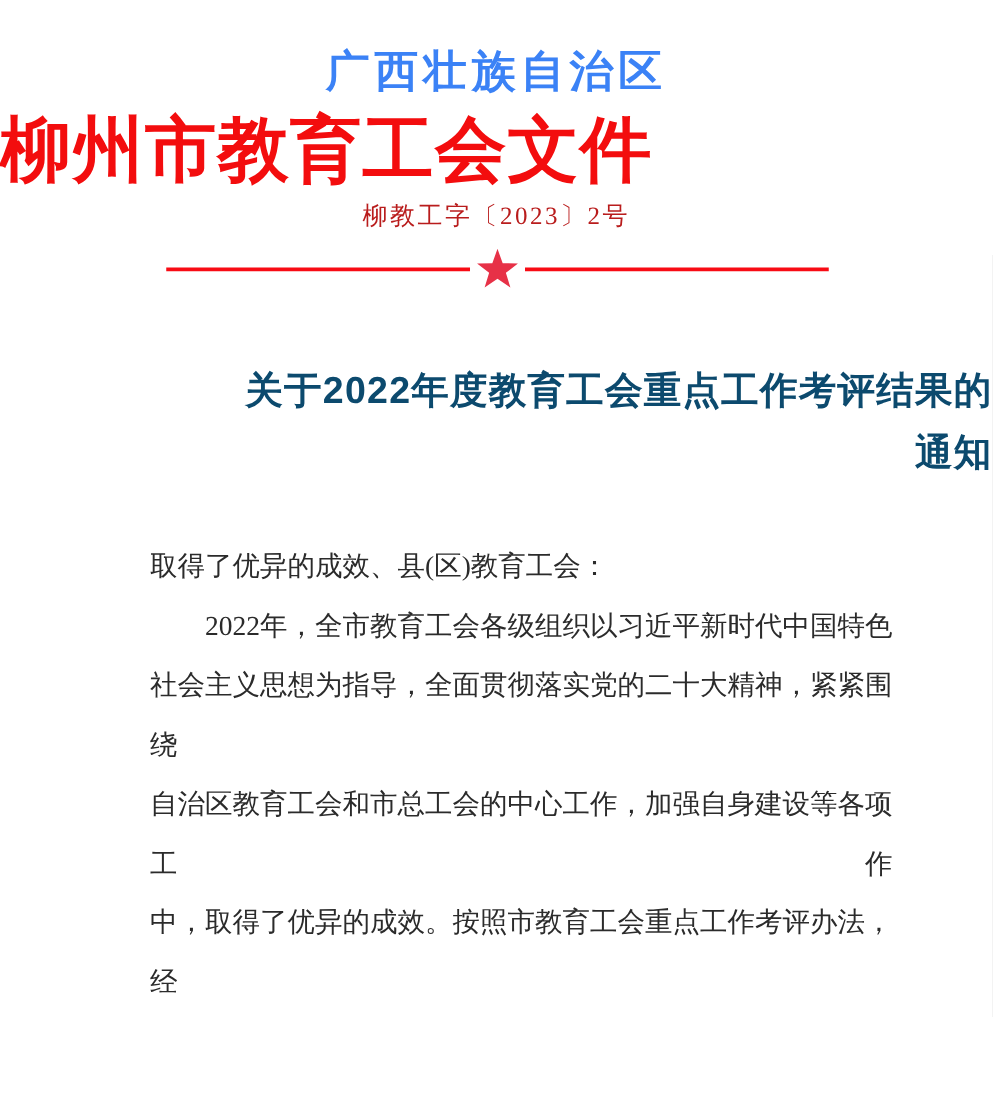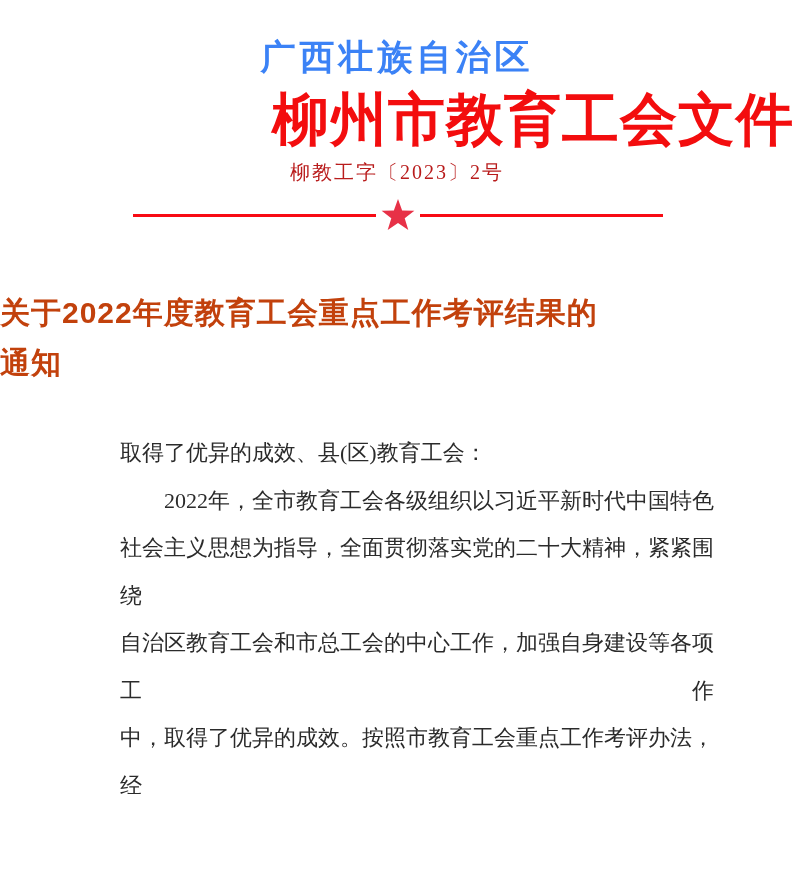--- a/index.html
+++ b/index.html
@@ -21,21 +21,21 @@
     color: #3b82f6;
     font-size: 35px;
     font-weight: 600;
     letter-spacing: 4px;
     font-family: "Liberation Serif", serif;
   }
   .header-org {
     position: absolute;
     top: 82px; left: 0;
     width: 100%;
-    text-align: right;
+    text-align: left;
     color: #f30d0e;
     font-size: 57px;
     font-weight: 700;
     letter-spacing: 1px;
     font-family: "Liberation Serif", serif;
     white-space: nowrap;
   }
   .doc-number {
     position: absolute;
     top: 159px; left: 0;
@@ -64,22 +64,22 @@
     height: 34px;
     margin: 0 3px;
     display: flex;
     align-items: center;
     justify-content: center;
   }
   .title-block {
     position: absolute;
     top: 288px; left: 0;
     width: 100%;
-    text-align: left;
-    color: #c2410c;
+    text-align: right;
+    color: #0c4a6e;
     font-weight: 700;
     font-size: 30px;
     line-height: 50px;
     letter-spacing: 1px;
     font-family: "Liberation Sans", sans-serif;
   }
   .body-block {
     position: absolute;
     top: 429px;
     left: 120px;

